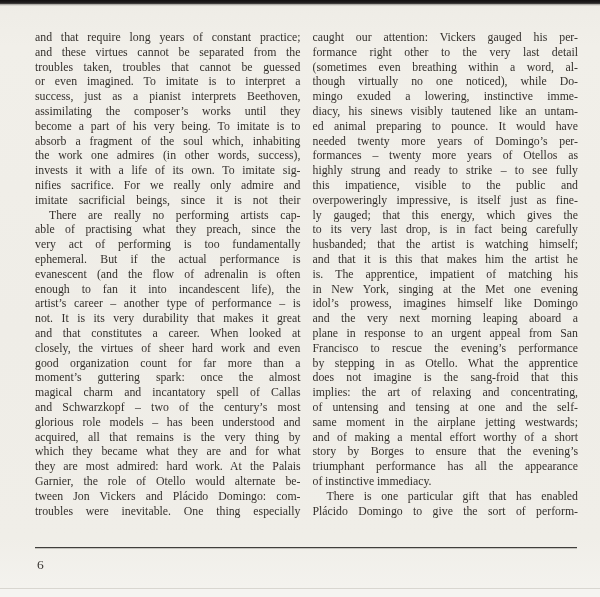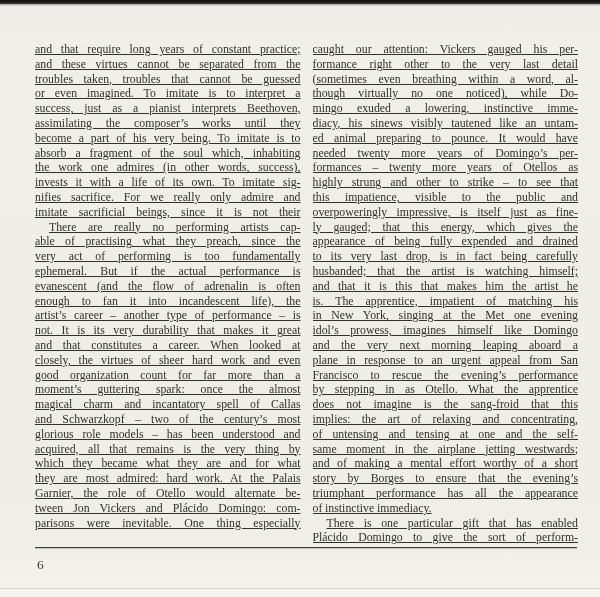--- a/index.html
+++ b/index.html
@@ -31,25 +31,24 @@
   .scan-edge-bottom {
     position: absolute;
     top: 588px; left: 0; right: 0;
     height: 9px;
     background: #f5f4f1;
     border-top: 1px solid #d8d6d0;
   }
   .text-area {
     position: absolute;
     left: 35px;
-    top: 42px;
+    top: 30px;
     width: 543px;
     display: flex;
     gap: 12px;
-    text-decoration: underline;
   }
   .column {
     flex: 1 1 0;
     overflow: hidden;
   }
   .line {
     font-size: 11.8px;
     line-height: 14.8px;
     text-align: justify;
     text-align-last: justify;
@@ -118,37 +117,36 @@
         <div class="line">good organization count for far more than a</div>
         <div class="line">moment’s guttering spark: once the almost</div>
         <div class="line">magical charm and incantatory spell of Callas</div>
         <div class="line">and Schwarzkopf – two of the century’s most</div>
         <div class="line">glorious role models – has been understood and</div>
         <div class="line">acquired, all that remains is the very thing by</div>
         <div class="line">which they became what they are and for what</div>
         <div class="line">they are most admired: hard work. At the Palais</div>
         <div class="line">Garnier, the role of Otello would alternate be-</div>
         <div class="line">tween Jon Vickers and Plácido Domingo: com-</div>
-        <div class="line">parisons were inevitable. One thing especially</div>
+        <div class="line">troubles were inevitable. One thing especially</div>
       </div>
     <div class="column">
         <div class="line">caught our attention: Vickers gauged his per-</div>
         <div class="line">formance right other to the very last detail</div>
         <div class="line">(sometimes even breathing within a word, al-</div>
         <div class="line">though virtually no one noticed), while Do-</div>
         <div class="line">mingo exuded a lowering, instinctive imme-</div>
         <div class="line">diacy, his sinews visibly tautened like an untam-</div>
         <div class="line">ed animal preparing to pounce. It would have</div>
         <div class="line">needed twenty more years of Domingo’s per-</div>
         <div class="line">formances – twenty more years of Otellos as</div>
-        <div class="line">highly strung and other to strike – to see that</div>
+        <div class="line">highly strung and ready to strike – to see fully</div>
         <div class="line">this impatience, visible to the public and</div>
         <div class="line">overpoweringly impressive, is itself just as fine-</div>
         <div class="line">ly gauged; that this energy, which gives the</div>
-        <div class="line">appearance of being fully expended and drained</div>
         <div class="line">to its very last drop, is in fact being carefully</div>
         <div class="line">husbanded; that the artist is watching himself;</div>
         <div class="line">and that it is this that makes him the artist he</div>
         <div class="line">is. The apprentice, impatient of matching his</div>
         <div class="line">in New York, singing at the Met one evening</div>
         <div class="line">idol’s prowess, imagines himself like Domingo</div>
         <div class="line">and the very next morning leaping aboard a</div>
         <div class="line">plane in response to an urgent appeal from San</div>
         <div class="line">Francisco to rescue the evening’s performance</div>
         <div class="line">by stepping in as Otello. What the apprentice</div>

